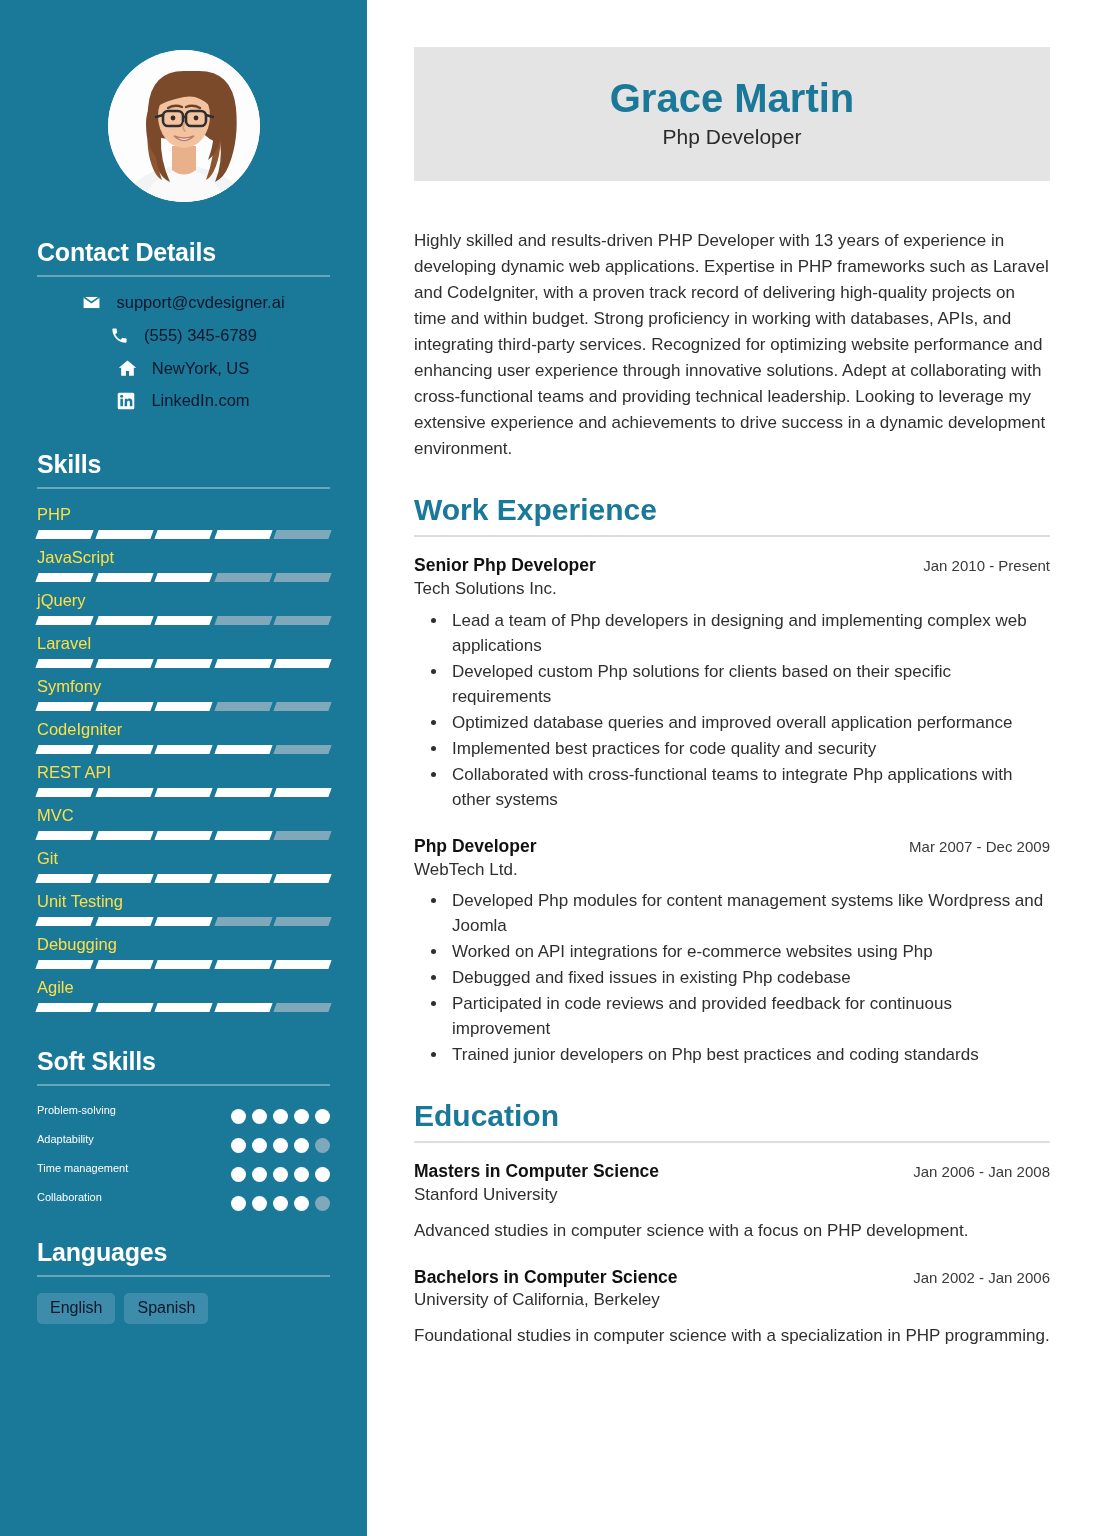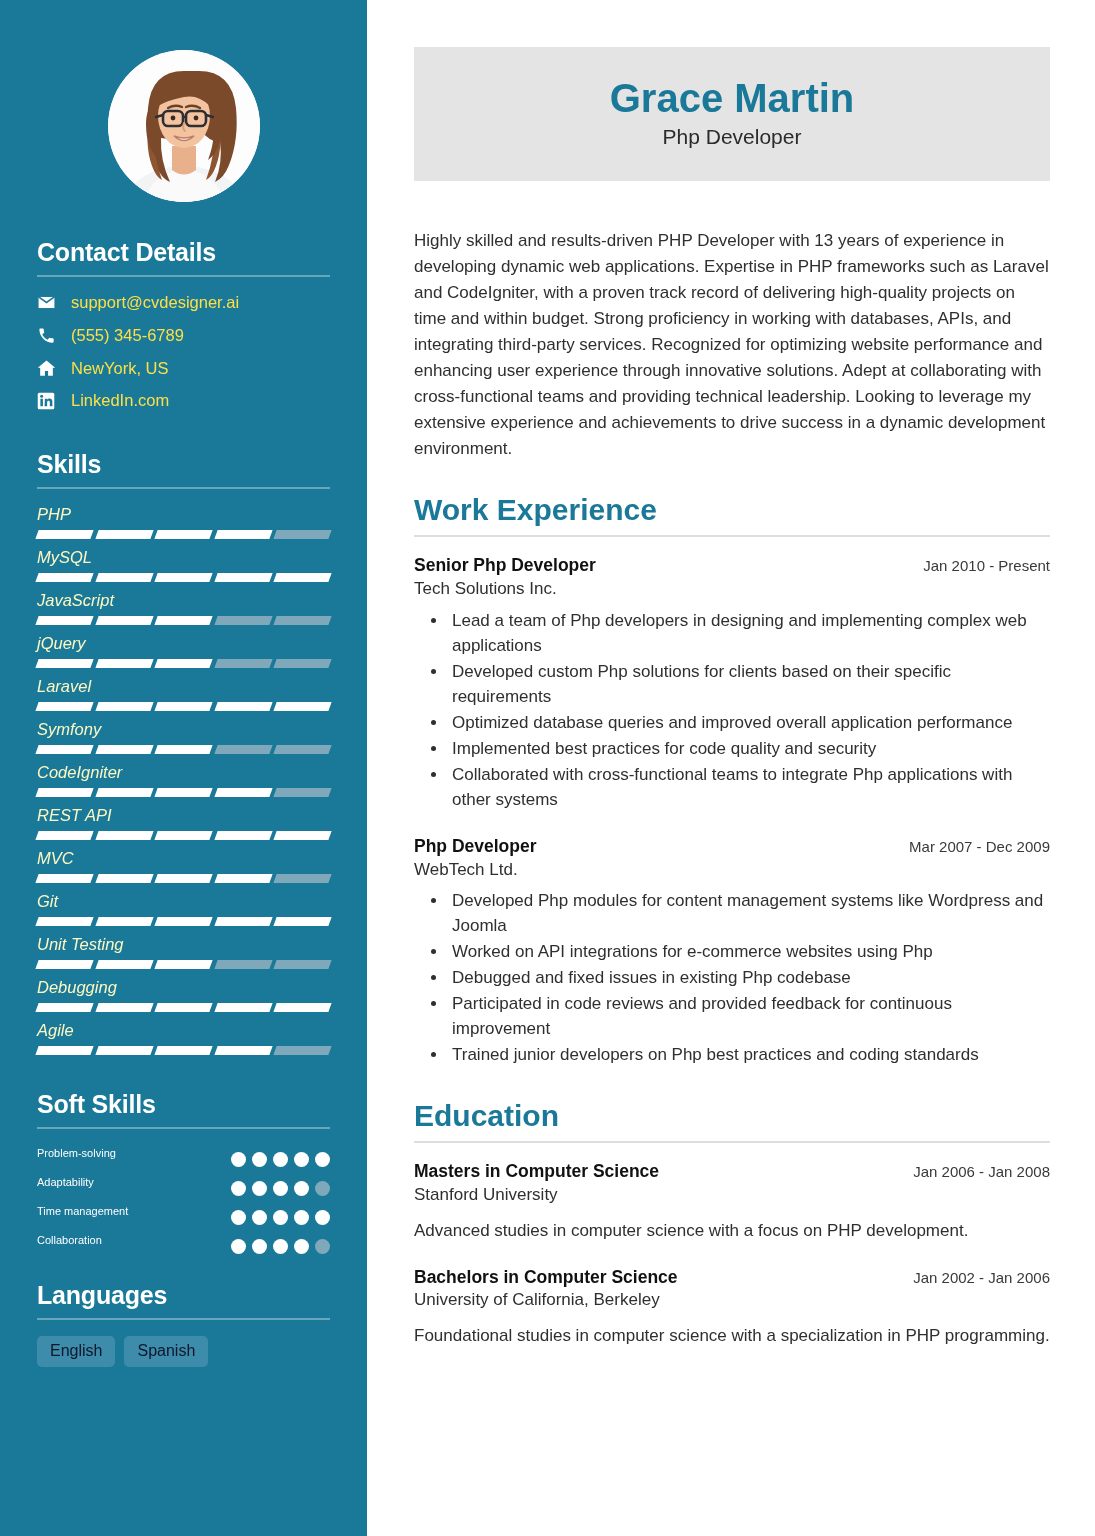--- a/index.html
+++ b/index.html
@@ -60,42 +60,42 @@
     background: rgba(255,255,255,0.34);
     margin-bottom: 16px;
   }
 
   .contact-list { list-style: none; }
   .contact-item {
     display: flex;
     align-items: center;
     margin-bottom: 13px;
     font-size: 16.5px;
-    color: #fde047;
+    color: #0f172a;
+    justify-content: center;
   }
   .contact-icon {
     width: 26px;
     flex: 0 0 26px;
     display: flex;
     align-items: center;
     justify-content: flex-start;
     margin-right: 8px;
   }
   .contact-icon svg { display: block; fill: #ffffff; }
   .contact-text { line-height: 1.2; }
 
   
   .skills-list { margin-top: 2px; }
   .skill-row { margin-bottom: 9px; }
   .skill-name {
     font-size: 16.5px;
-    color: #fef9c3;
+    color: #fde047;
     margin-bottom: 6px;
     line-height: 1.15;
-    font-style: italic;
   }
   .skill-bar {
     display: flex;
     gap: 5px;
     height: 9px;
   }
   .skill-seg {
     flex: 1 1 0;
     height: 9px;
     background: #7fa9bb;
@@ -344,30 +344,20 @@
             <div class="skill-name">PHP</div>
             <div class="skill-bar">
               <span class="skill-seg on"></span>
               <span class="skill-seg on"></span>
               <span class="skill-seg on"></span>
               <span class="skill-seg on"></span>
               <span class="skill-seg"></span>
             </div>
           </div>
           <div class="skill-row">
-            <div class="skill-name">MySQL</div>
-            <div class="skill-bar">
-              <span class="skill-seg on"></span>
-              <span class="skill-seg on"></span>
-              <span class="skill-seg on"></span>
-              <span class="skill-seg on"></span>
-              <span class="skill-seg on"></span>
-            </div>
-          </div>
-          <div class="skill-row">
             <div class="skill-name">JavaScript</div>
             <div class="skill-bar">
               <span class="skill-seg on"></span>
               <span class="skill-seg on"></span>
               <span class="skill-seg on"></span>
               <span class="skill-seg"></span>
               <span class="skill-seg"></span>
             </div>
           </div>
           <div class="skill-row">

